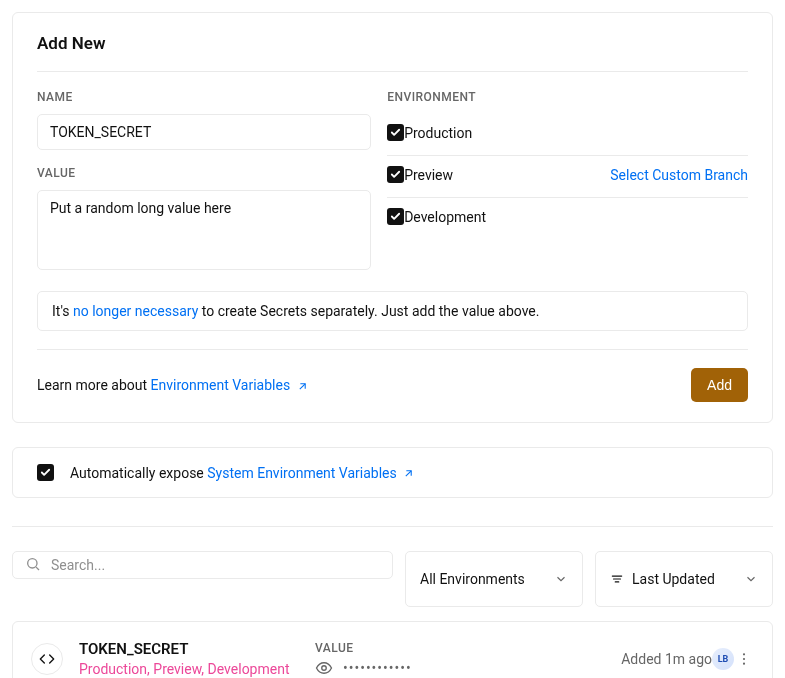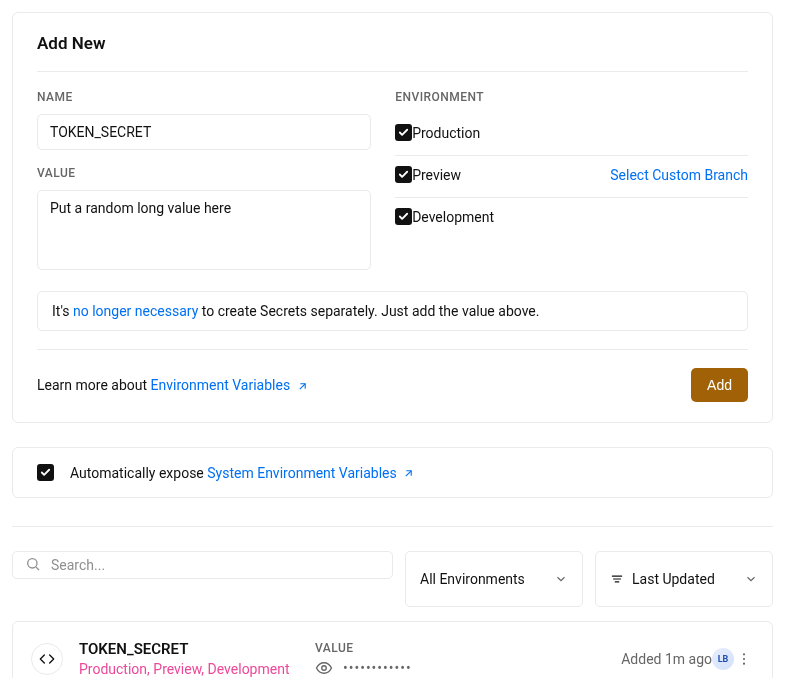--- a/index.html
+++ b/index.html
@@ -21,21 +21,21 @@
     }
     .card-title {
       font-size: 17px;
       font-weight: 600;
       color: #111;
       padding-bottom: 18px;
       border-bottom: 1px solid #eaeaea;
     }
     .two-col {
       display: flex;
-      gap: 24px;
+      gap: 16px;
       padding-top: 18px;
     }
     .col-left {
       flex: 0 0 47%;
     }
     .col-right {
       flex: 1;
     }
     .label {
       font-size: 12px;

